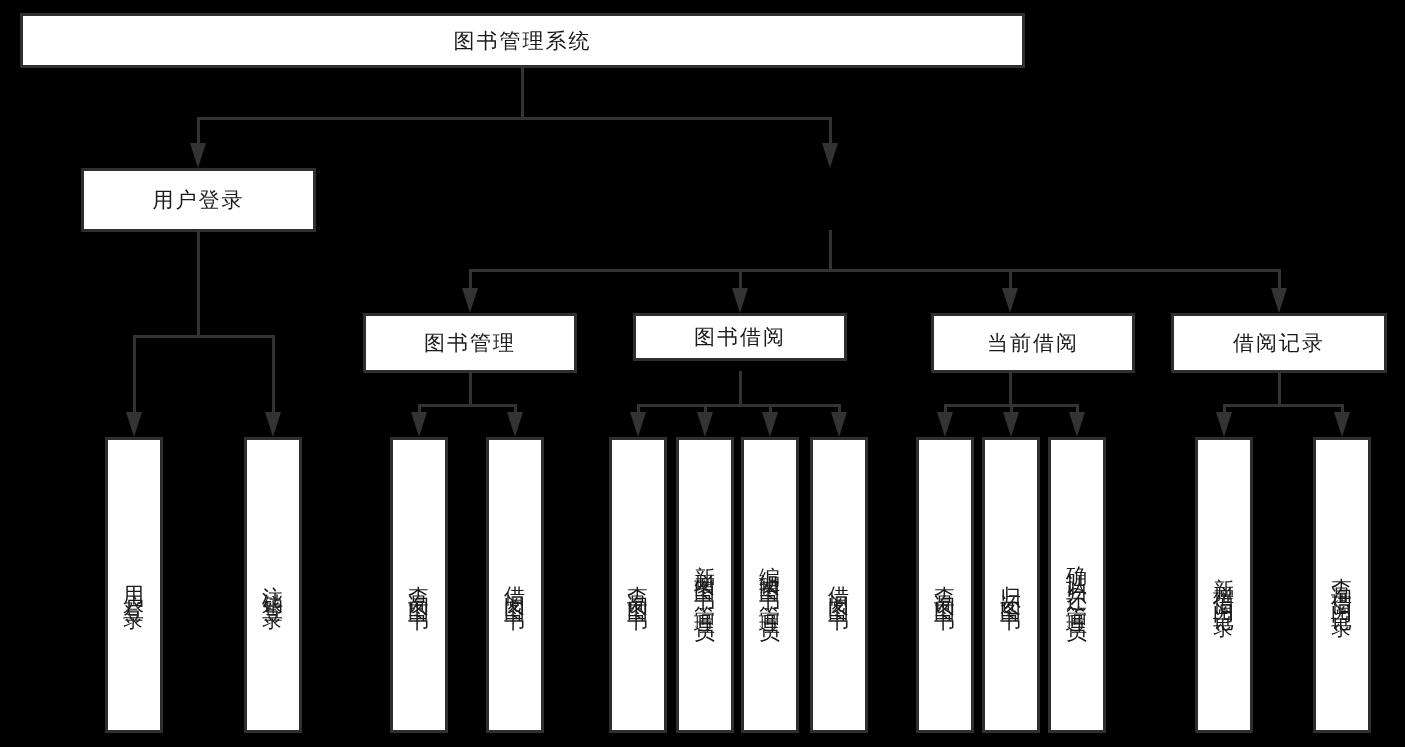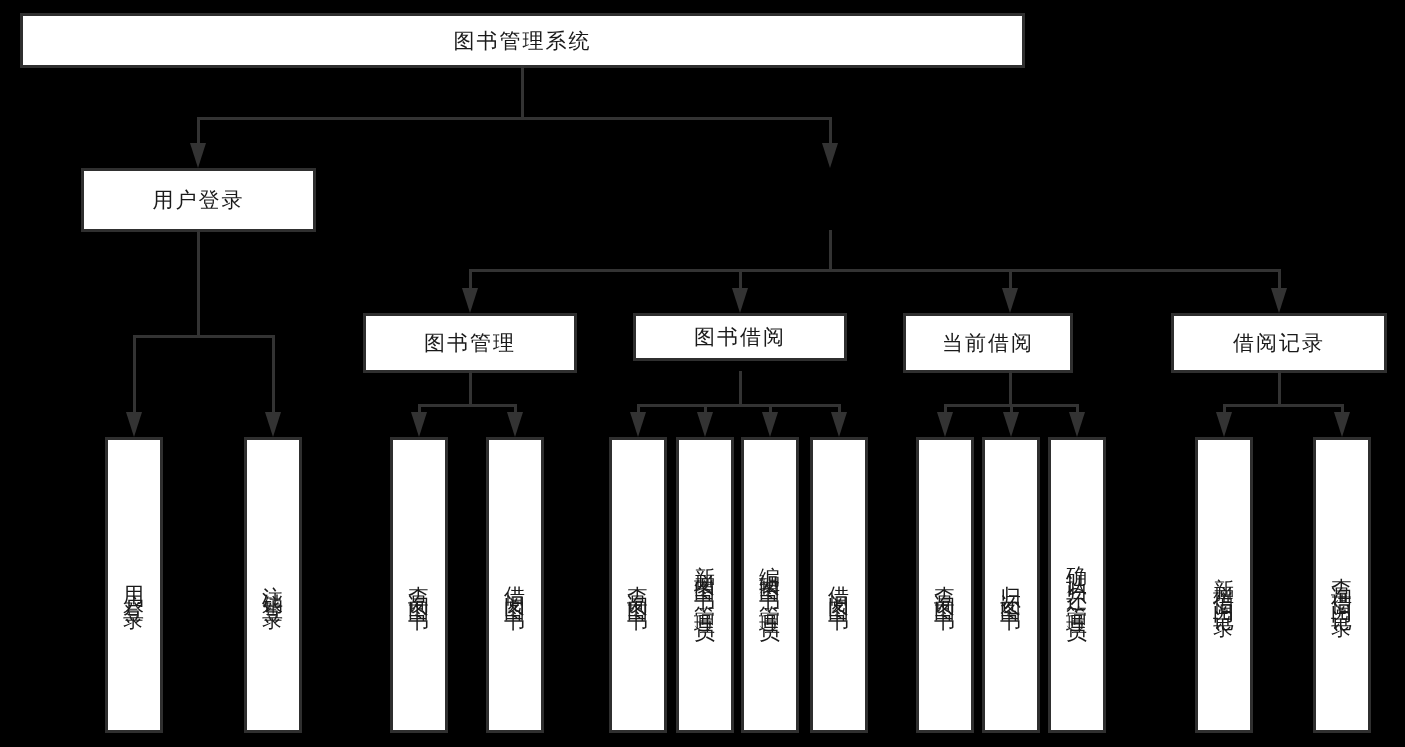--- a/index.html
+++ b/index.html
@@ -88,21 +88,21 @@
   <div class="arrow" style="left:462px;top:288px"></div>
   <div class="vline" style="left:739px;top:271px;height:20px"></div>
   <div class="arrow" style="left:732px;top:288px"></div>
   <div class="vline" style="left:1009px;top:271px;height:20px"></div>
   <div class="arrow" style="left:1002px;top:288px"></div>
   <div class="vline" style="left:1278px;top:271px;height:20px"></div>
   <div class="arrow" style="left:1271px;top:288px"></div>
 
   <div class="hnode" style="left:363px;top:313px;width:214px;height:60px">图书管理</div>
   <div class="hnode" style="left:633px;top:313px;width:214px;height:48px">图书借阅</div>
-  <div class="hnode" style="left:903px;top:313px;width:170px;height:60px">当前借阅</div>
+  <div class="hnode" style="left:931px;top:313px;width:204px;height:60px">当前借阅</div>
   <div class="hnode" style="left:1171px;top:313px;width:216px;height:60px">借阅记录</div>
 
   <div class="vline" style="left:197px;top:230px;height:108px"></div>
   <div class="hline" style="left:133px;top:335px;width:142px"></div>
   <div class="vline" style="left:133px;top:337px;height:77px"></div>
   <div class="arrow" style="left:126px;top:412px"></div>
   <div class="vline" style="left:272px;top:337px;height:77px"></div>
   <div class="arrow" style="left:265px;top:412px"></div>
 
   <div class="vline" style="left:469px;top:371px;height:35px"></div>

